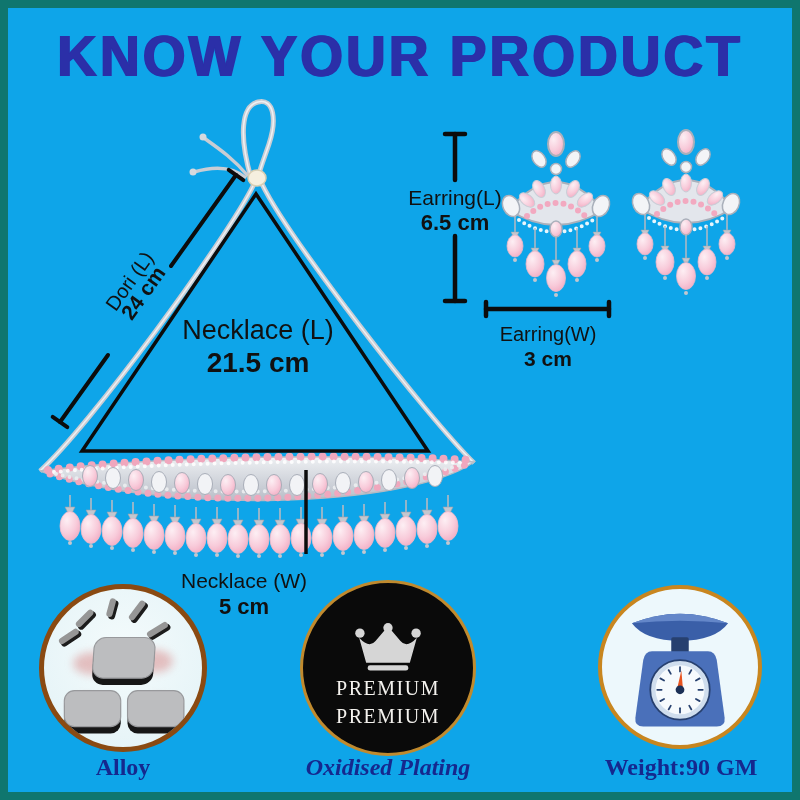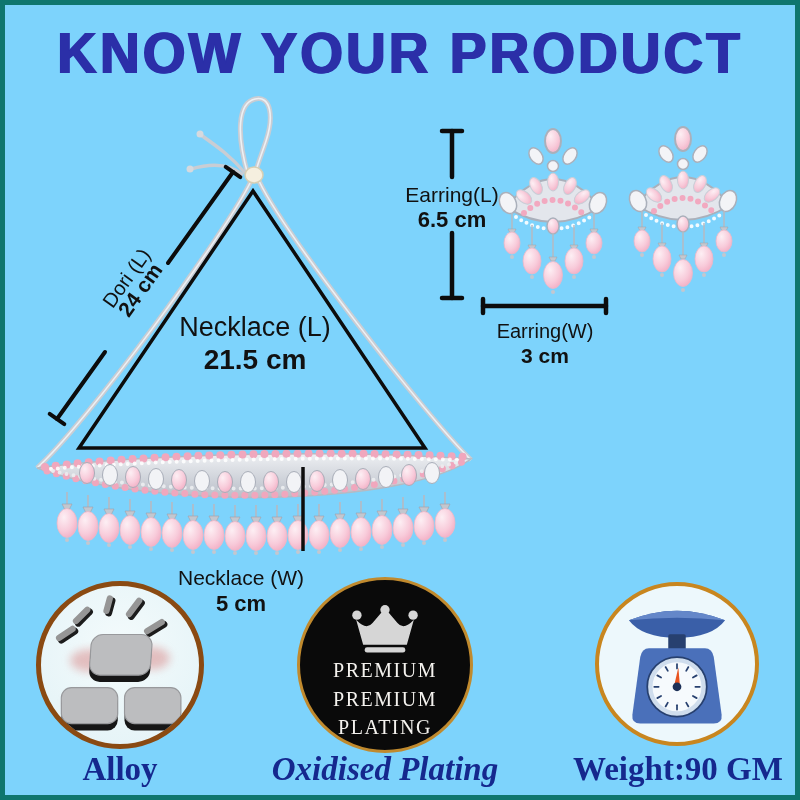--- a/index.html
+++ b/index.html
@@ -1,35 +1,35 @@
 <!DOCTYPE html>
 <html><head>
 <meta charset="utf-8">
 <style>
   html,body{margin:0;padding:0;background:#ffffff;}
   body{width:800px;height:800px;position:relative;overflow:hidden;
        font-family:"Liberation Sans", sans-serif;}
-  .frame{position:absolute;inset:0;border:5px solid #0f766e;box-sizing:border-box;background:#7dd3fc;}
+  .frame{position:absolute;inset:0;border:8px solid #0f766e;box-sizing:border-box;background:#0ea5e9;}
   .page-title{position:absolute;top:16px;left:0;right:0;margin:0;text-align:center;
       font-size:55px;font-weight:bold;letter-spacing:3px;color:#2b2fa8;
       text-shadow:1px 0 0 #2b2fa8,-1px 0 0 #2b2fa8;
       font-family:"Liberation Sans", sans-serif;transform:scaleY(1.04);}
   .art{position:absolute;left:0;top:0;width:800px;height:800px;pointer-events:none;}
   .art text{font-family:"Liberation Sans", sans-serif;fill:#111111;}
   .circ{border-radius:50%;box-sizing:border-box;display:flex;align-items:center;justify-content:center;overflow:hidden;}
   .circ-alloy{left:31px;top:576px;width:168px;height:168px;position:absolute;
       border:5px solid #8a4a12;background:radial-gradient(circle at 50% 40%,#f4fbfc 0%,#e2f2f6 100%);}
   .circ-premium{left:292px;top:572px;width:176px;height:176px;position:absolute;
       border:3px solid #c08a2e;background:#0a0a0a;flex-direction:column;display:flex;align-items:center;}
   .circ-weight{left:590px;top:577px;width:164px;height:164px;position:absolute;
       border:4px solid #c8861f;background:#edf8fc;}
   .badge-line{color:#f4f2ee;font-family:"Liberation Serif", serif;font-size:20px;
       letter-spacing:1.5px;line-height:1.42;text-align:center;}
   .feat-label{position:absolute;text-align:center;color:#15288e;
-      font-family:"Liberation Serif", serif;font-weight:bold;font-size:33px;}
+      font-family:"Liberation Serif", serif;font-weight:bold;font-size:24px;}
   .label-alloy{left:15px;top:746px;width:200px;}
   .label-plating{left:230px;top:746px;width:300px;font-style:italic;}
   .label-weight{left:540px;top:746px;width:266px;}
 </style>
 </head>
 <body>
 
 <div class="frame">
 
   <h1 class="page-title">KNOW YOUR PRODUCT</h1>
@@ -247,21 +247,20 @@
   <div class="circ circ-premium">
     <svg width="78" height="52" viewBox="0 0 100 66" style="margin-top:16px">
       <circle cx="14" cy="14" r="6" fill="#d6d6d6"></circle>
       <circle cx="50" cy="7" r="6" fill="#d6d6d6"></circle>
       <circle cx="86" cy="14" r="6" fill="#d6d6d6"></circle>
       <path d="M22,52 L13,20 Q26,34 34,24 L46,10 Q50,5 54,10 L66,24 Q74,34 87,20 L78,52 Z" fill="#d6d6d6"></path>
       <rect x="24" y="55" width="52" height="7" rx="3" fill="#d6d6d6"></rect>
     </svg>
     <div class="badge-line">PREMIUM</div>
     <div class="badge-line">PREMIUM</div>
-    <div class="badge-line">PLATING</div>
   </div>
   <div class="feat-label label-plating">Oxidised Plating</div>
 
   <div class="circ circ-weight">
     <svg width="140" height="140" viewBox="0 0 160 160">
       <path d="M25,30 Q80,8 135,30 Q120,50 80,50 Q40,50 25,30 Z" fill="#3a5fa8"></path>
       <path d="M25,30 Q80,8 135,30 Q80,24 25,30 Z" fill="#6487c9"></path>
       <rect x="70" y="46" width="20" height="18" rx="2" fill="#27406f"></rect>
       <path d="M48,62 H112 Q120,62 122,72 L131,138 Q132,148 122,148 H38 Q28,148 29,138 L38,72 Q40,62 48,62 Z" fill="#4a70ba"></path>
       <circle cx="80" cy="106" r="34" fill="#cfdded" stroke="#27406f" stroke-width="2"></circle>

